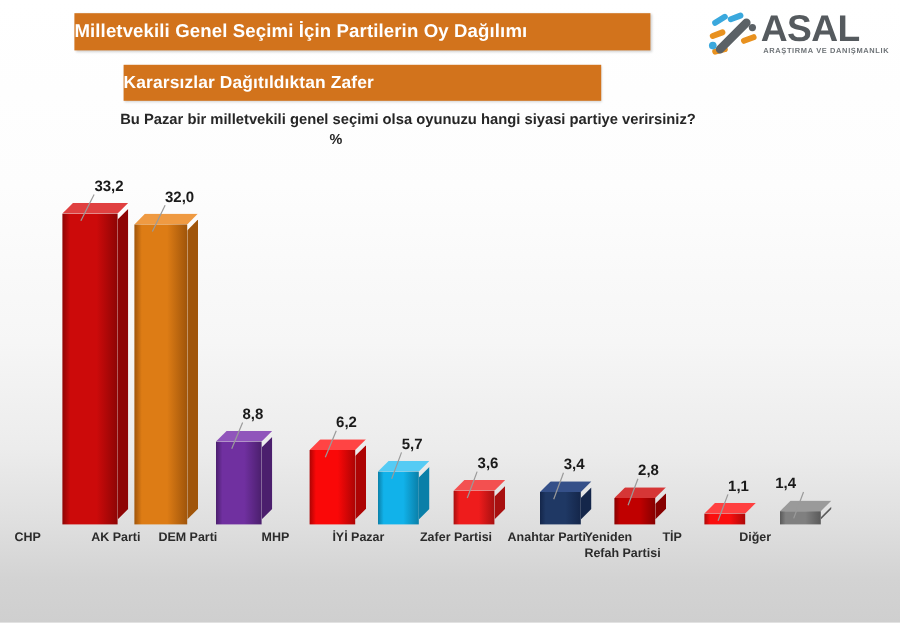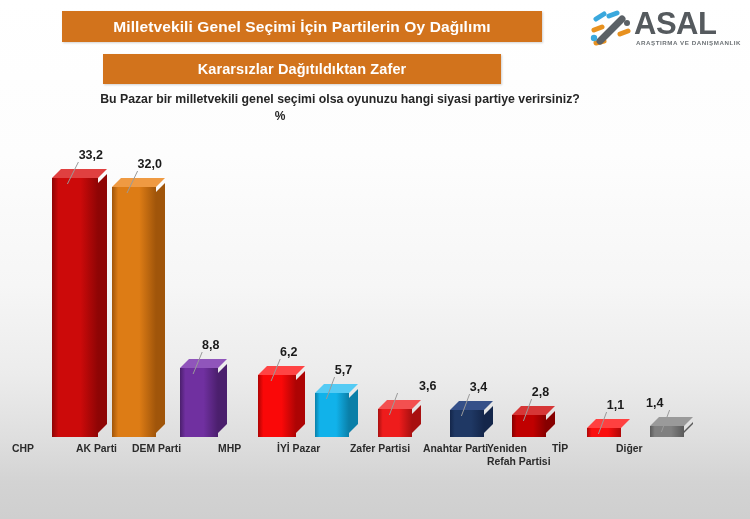--- a/index.html
+++ b/index.html
@@ -29,21 +29,21 @@
   }
 
   
   .banner {
     position: absolute;
     background: #d2731c;
     color: #ffffff;
     font-weight: bold;
     display: flex;
     align-items: center;
-    justify-content: center;
+    justify-content: flex-start;
     letter-spacing: .1px;
     box-shadow: 1px 1px 2px rgba(0,0,0,.18);
   }
   #banner-main {
     left: 62px;  top: 11px;
     width: 480px; height: 31px;
     font-size: 15.5px;
   }
   #banner-sub {
     left: 103px; top: 54px;
@@ -215,21 +215,21 @@
       </div>
       <div class="value-label" style="left: 334.72px; top: 235px;">5,7</div>
       <svg class="leader" width="60" height="44" style="left: 321.12px; top: 247px;">
         <line x1="13.6" y1="2" x2="5.4" y2="24.0" stroke="#9a9a9a" stroke-width="1"></line>
       </svg>
       <div class="bar-group" style="left: 378px; bottom: 11px; width: 43px; height: 37px;">
         <div class="bar-side" style="left: 34px; height: 28px; background: rgb(168, 16, 16); clip-path: polygon(0px 100%, 100% calc(100% - 9px), 100% 0px, 0px 9px);"></div>
         <div class="bar-top" style="left: 0px; bottom: 28px; width: 43px; background: rgb(243, 80, 80); clip-path: polygon(0px 100%, 9px 0px, 100% 0px, calc(100% - 9px) 100%);"></div>
         <div class="bar-face" style="width: 34px; height: 28px; background: linear-gradient(to right, rgb(168, 16, 16) 0%, rgb(238, 28, 28) 14%, rgb(238, 28, 28) 62%, rgb(168, 16, 16) 100%);"></div>
       </div>
-      <div class="value-label" style="left: 419px; top: 251px;">3,6</div>
+      <div class="value-label" style="left: 398px; top: 251px;">3,6</div>
       <svg class="leader" width="60" height="44" style="left: 384.12px; top: 263px;">
         <line x1="13.6" y1="2" x2="5.4" y2="24.0" stroke="#9a9a9a" stroke-width="1"></line>
       </svg>
       <div class="bar-group" style="left: 450px; bottom: 11px; width: 43px; height: 36px;">
         <div class="bar-side" style="left: 34px; height: 27px; background: rgb(20, 38, 74); clip-path: polygon(0px 100%, 100% calc(100% - 9px), 100% 0px, 0px 9px);"></div>
         <div class="bar-top" style="left: 0px; bottom: 27px; width: 43px; background: rgb(53, 80, 137); clip-path: polygon(0px 100%, 9px 0px, 100% 0px, calc(100% - 9px) 100%);"></div>
         <div class="bar-face" style="width: 34px; height: 27px; background: linear-gradient(to right, rgb(20, 38, 74) 0%, rgb(31, 56, 100) 14%, rgb(31, 56, 100) 62%, rgb(20, 38, 74) 100%);"></div>
       </div>
       <div class="value-label" style="left: 469.72px; top: 252px;">3,4</div>
       <svg class="leader" width="60" height="44" style="left: 456.12px; top: 264px;">

